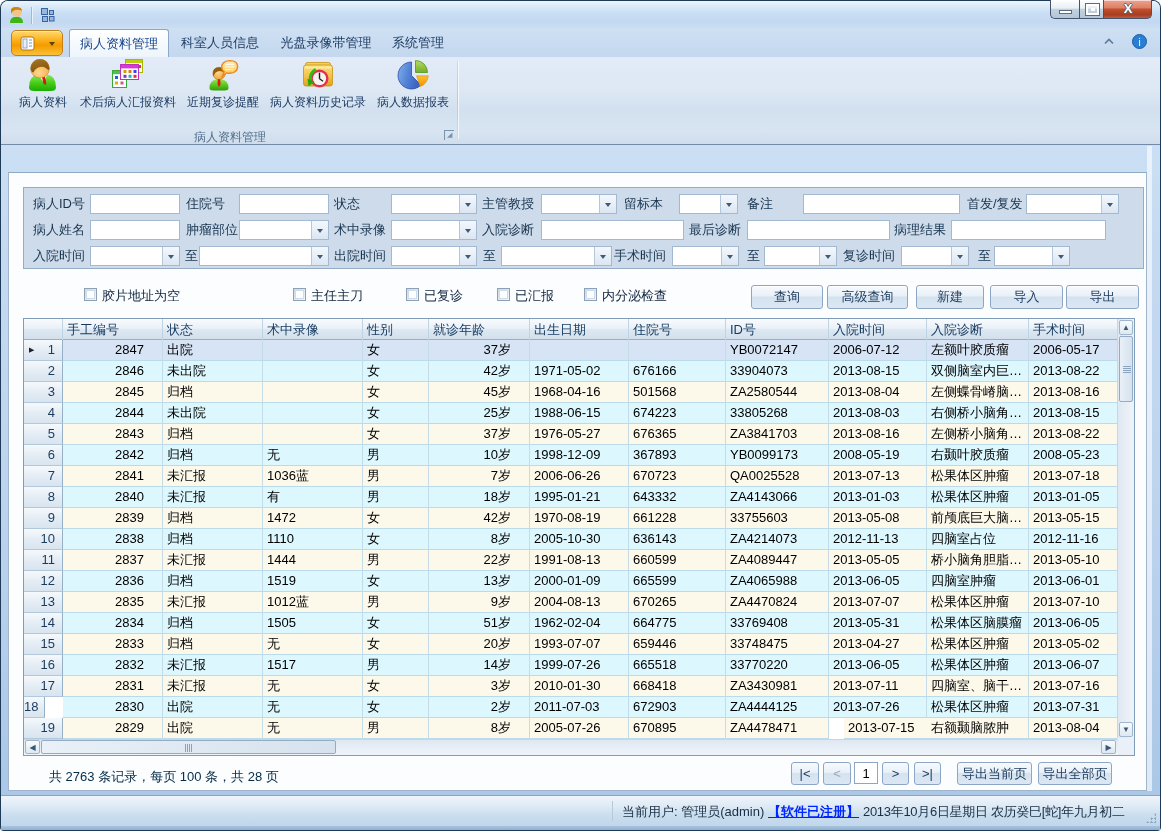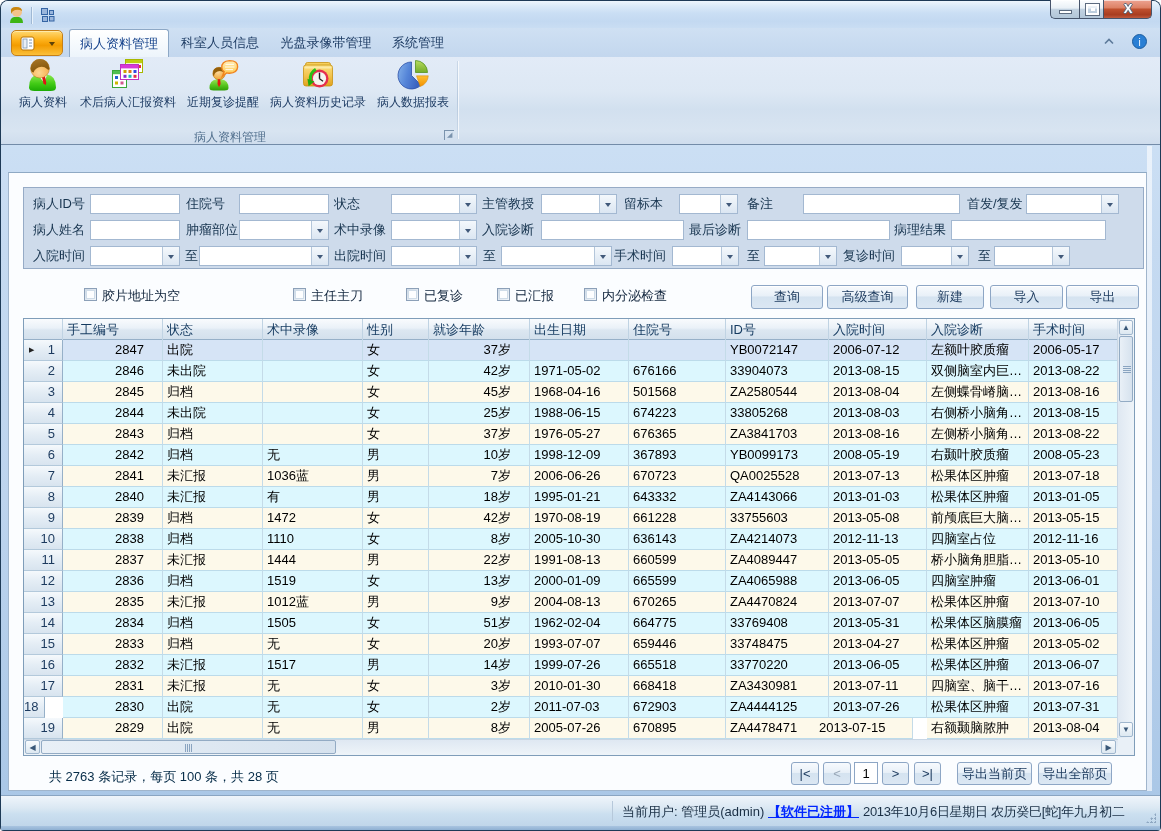--- a/index.html
+++ b/index.html
@@ -607,21 +607,21 @@
 <div style="top:399px" class="grow odd">
 <div class="gc r rowhdr" style="left:0px;width:39px">19</div>
 <div class="gc r" style="left:39px;width:100px">2829</div>
 <div class="gc l" style="left:139px;width:100px">出院</div>
 <div class="gc l" style="left:239px;width:100px">无</div>
 <div class="gc l" style="left:339px;width:66px">男</div>
 <div class="gc r" style="left:405px;width:101px">8岁</div>
 <div class="gc l" style="left:506px;width:99px">2005-07-26</div>
 <div class="gc l" style="left:605px;width:97px">670895</div>
 <div class="gc l" style="left:702px;width:103px">ZA4478471</div>
-<div class="gc l" style="left:791px;width:98px">2013-07-15</div>
+<div class="gc l" style="left:820px;width:98px">2013-07-15</div>
 <div class="gc l" style="left:903px;width:102px">右额颞脑脓肿</div>
 <div class="gc l" style="left:1005px;width:89px">2013-08-04</div>
 </div>
      <div id="vscroll">
           <div class="sbtn" style="left:1px;top:1px;width:14px;height:15px">▲</div>
           <div class="sthumb" style="left:1px;top:17px;width:14px;height:66px">
             <div style="position:absolute;left:3px;top:29px;width:8px;height:8px;background:repeating-linear-gradient(180deg,#8aa4c0 0,#8aa4c0 1px,transparent 1px,transparent 2px)"></div>
           </div>
           <div class="sbtn" style="left:1px;top:403px;width:14px;height:15px">▼</div>
         </div>

